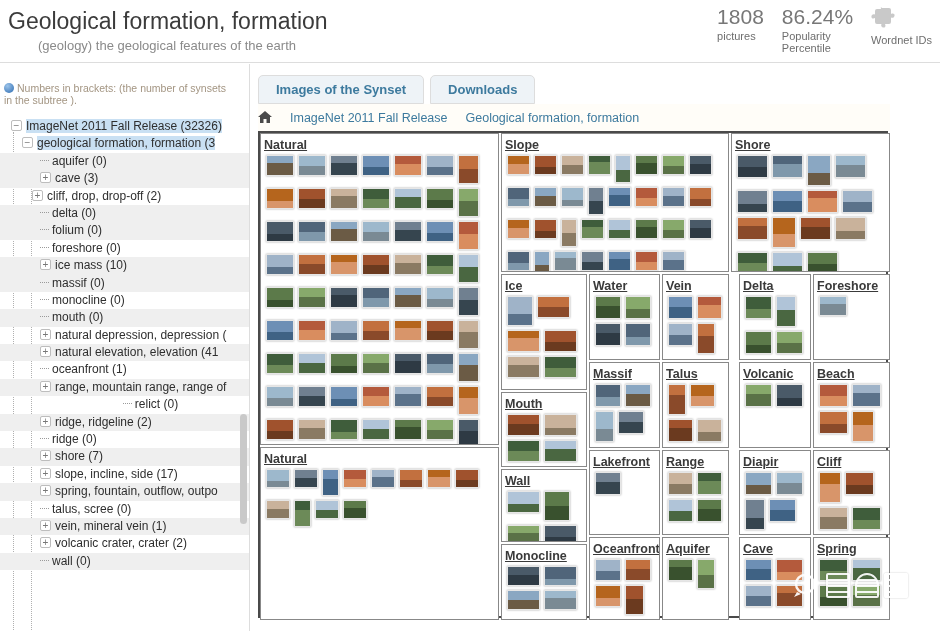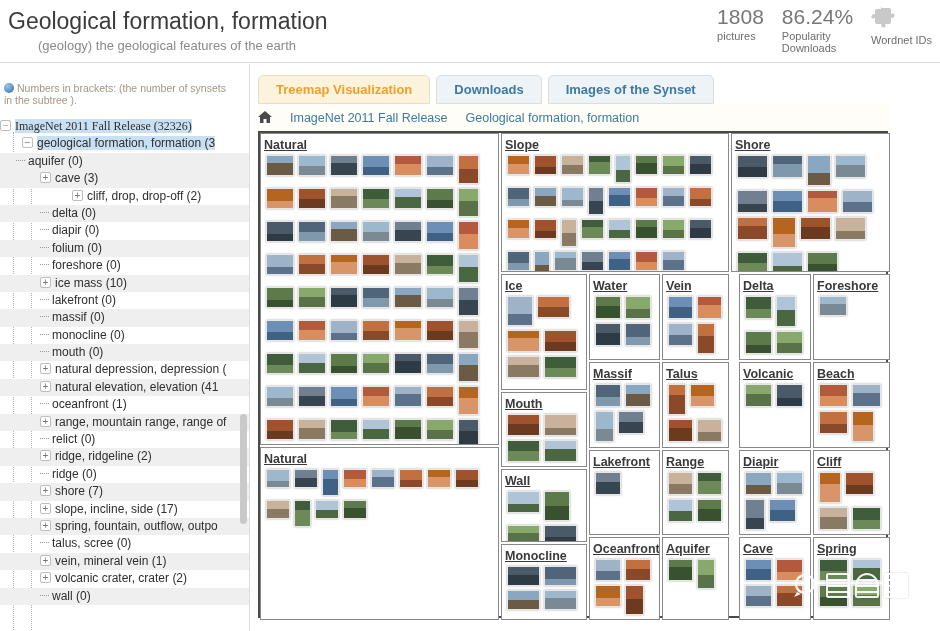--- a/index.html
+++ b/index.html
@@ -75,75 +75,72 @@
   <div id="header">
     <div id="page-title">Geological formation, formation</div>
     <div id="page-subtitle">(geology) the geological features of the earth</div>
     <div id="stats">
       <div class="stat">
         <div class="val">1808</div>
         <div class="lbl">pictures</div>
       </div>
       <div class="stat">
         <div class="val">86.24%</div>
-        <div class="lbl">Popularity Downloads</div>
+        <div class="lbl">Popularity Percentile</div>
       </div>
       <div class="stat">
         <svg width="30" height="26" viewBox="0 0 30 26">
           <path fill="#c9c9c9" d="M11 2h7a2 2 0 0 1 2 2v4c3-1.5 4.5 1 3 3-0.8 1-2 1-3 0.5V16a2 2 0 0 1-2 2h-4c1.5 3-1 4.5-3 3-1-0.8-1-2-0.5-3H6a2 2 0 0 1-2-2v-4C1 13.5-0.5 11 1 9c0.8-1 2-1 3-0.5V5a2 2 0 0 1 2-2h4C9.5 1 10 1 11 2z"></path>
         </svg>
         <div class="lbl">Wordnet IDs</div>
       </div>
     </div>
   </div>
 
   <div id="sidebar">
     <div id="side-note">
       <span class="info-ic"></span><span>Numbers in brackets: (the number of synsets in the subtree ).</span>
     </div>
     <div id="tree">
       <div class="guide" style="left:13px; top:14px; height:520px;"></div>
       <div class="guide" style="left:31px; top:48px; height:486px;"></div>
-    <div class="trow" style="padding-left: 0; font-family: Liberation Serif, serif;"><span class="expander">−</span><span class="tlabel sel">ImageNet 2011 Fall Release (32326)</span></div>
+    <div class="trow" style="padding-left: 11px;"><span class="expander">−</span><span class="tlabel sel">ImageNet 2011 Fall Release (32326)</span></div>
         <div class="trow" style="padding-left: 22px;"><span class="expander">−</span><span class="tlabel sel">geological formation, formation (3</span></div>
-        <div class="trow stripe" style="padding-left: 16px;"><span class="dash"></span><span class="tlabel">aquifer (0)</span></div>
+        <div class="trow stripe" style="padding-left: 40px;"><span class="dash"></span><span class="tlabel">aquifer (0)</span></div>
         <div class="trow stripe" style="padding-left: 40px;"><span class="expander">+</span><span class="tlabel">cave (3)</span></div>
-        <div class="trow" style="padding-left: 40px; margin-left: 32px;"><span class="expander">+</span><span class="tlabel">cliff, drop, drop-off (2)</span></div>
+        <div class="trow" style="padding-left: 32px;"><span class="expander">+</span><span class="tlabel">cliff, drop, drop-off (2)</span></div>
         <div class="trow stripe" style="padding-left: 40px;"><span class="dash"></span><span class="tlabel">delta (0)</span></div>
-        <div class="trow" style="padding-left: 40px;"><span class="dash"></span><span class="tlabel">diapir (0)</span></div>
         <div class="trow stripe" style="padding-left: 40px;"><span class="dash"></span><span class="tlabel">folium (0)</span></div>
         <div class="trow" style="padding-left: 40px;"><span class="dash"></span><span class="tlabel">foreshore (0)</span></div>
         <div class="trow stripe" style="padding-left: 40px;"><span class="expander">+</span><span class="tlabel">ice mass (10)</span></div>
-        <div class="trow" style="padding-left: 40px;"><span class="dash"></span><span class="tlabel">lakefront (0)</span></div>
         <div class="trow stripe" style="padding-left: 40px;"><span class="dash"></span><span class="tlabel">massif (0)</span></div>
         <div class="trow" style="padding-left: 40px;"><span class="dash"></span><span class="tlabel">monocline (0)</span></div>
         <div class="trow stripe" style="padding-left: 40px;"><span class="dash"></span><span class="tlabel">mouth (0)</span></div>
         <div class="trow" style="padding-left: 40px;"><span class="expander">+</span><span class="tlabel">natural depression, depression (</span></div>
         <div class="trow stripe" style="padding-left: 40px;"><span class="expander">+</span><span class="tlabel">natural elevation, elevation (41</span></div>
         <div class="trow" style="padding-left: 40px;"><span class="dash"></span><span class="tlabel">oceanfront (1)</span></div>
         <div class="trow stripe" style="padding-left: 40px;"><span class="expander">+</span><span class="tlabel">range, mountain range, range of</span></div>
-        <div class="trow" style="padding-left: 40px;"><span class="dash"></span><span class="tlabel">relict (0)</span></div>
+        <div class="trow" style="padding-left: 52px; text-align: center;"><span class="dash"></span><span class="tlabel">relict (0)</span></div>
         <div class="trow stripe" style="padding-left: 40px;"><span class="expander">+</span><span class="tlabel">ridge, ridgeline (2)</span></div>
         <div class="trow" style="padding-left: 40px;"><span class="dash"></span><span class="tlabel">ridge (0)</span></div>
         <div class="trow stripe" style="padding-left: 40px;"><span class="expander">+</span><span class="tlabel">shore (7)</span></div>
         <div class="trow" style="padding-left: 40px;"><span class="expander">+</span><span class="tlabel">slope, incline, side (17)</span></div>
         <div class="trow stripe" style="padding-left: 40px;"><span class="expander">+</span><span class="tlabel">spring, fountain, outflow, outpo</span></div>
         <div class="trow" style="padding-left: 40px;"><span class="dash"></span><span class="tlabel">talus, scree (0)</span></div>
         <div class="trow stripe" style="padding-left: 40px;"><span class="expander">+</span><span class="tlabel">vein, mineral vein (1)</span></div>
         <div class="trow" style="padding-left: 40px;"><span class="expander">+</span><span class="tlabel">volcanic crater, crater (2)</span></div>
         <div class="trow stripe" style="padding-left: 40px;"><span class="dash"></span><span class="tlabel">wall (0)</span></div>
       </div>
     <div id="side-scroll"></div>
   </div>
 
   <div id="main">
     <div id="tabbar">
-        <div class="tab active">Treemap Visualization</div>
+        <div class="tab">Images of the Synset</div>
         <div class="tab">Downloads</div>
-        <div class="tab">Images of the Synset</div>
       </div>
     <div id="crumbbar">
       <svg width="14" height="13" viewBox="0 0 14 13">
         <path fill="#4a4a4a" d="M7 0 0 6h2v6h3.5V8h3v4H12V6h2z"></path>
       </svg>
     <span class="crumb">ImageNet 2011 Fall Release</span>
         <span class="crumb">Geological formation, formation</span>
       </div>
     <div id="treemap">
         <div class="cell" style="left: 0px; top: 0px; width: 239px; height: 312px;"><span class="cell-label">Natural</span><div class="thumbwrap"><span class="thumb" style="width: 28px; height: 21px; background: linear-gradient(rgb(138, 167, 194) 0px, rgb(138, 167, 194) 35%, rgb(107, 91, 69) 35%, rgb(107, 91, 69) 100%);"></span><span class="thumb" style="width: 28px; height: 21px; background: linear-gradient(rgb(157, 184, 204) 0px, rgb(157, 184, 204) 52%, rgb(122, 138, 148) 52%, rgb(122, 138, 148) 100%);"></span><span class="thumb" style="width: 28px; height: 21px; background: linear-gradient(rgb(112, 128, 144) 0px, rgb(112, 128, 144) 39%, rgb(54, 69, 79) 39%, rgb(54, 69, 79) 100%);"></span><span class="thumb" style="width: 28px; height: 21px; background: linear-gradient(rgb(109, 143, 181) 0px, rgb(109, 143, 181) 56%, rgb(63, 98, 132) 56%, rgb(63, 98, 132) 100%);"></span><span class="thumb" style="width: 28px; height: 21px; background: linear-gradient(rgb(180, 90, 60) 0px, rgb(180, 90, 60) 43%, rgb(217, 141, 95) 43%, rgb(217, 141, 95) 100%);"></span><span class="thumb" style="width: 28px; height: 21px; background: linear-gradient(rgb(159, 179, 200) 0px, rgb(159, 179, 200) 60%, rgb(91, 114, 138) 60%, rgb(91, 114, 138) 100%);"></span><span class="thumb" style="width: 21px; height: 29px; background: linear-gradient(rgb(194, 112, 63) 0px, rgb(194, 112, 63) 47%, rgb(138, 74, 42) 47%, rgb(138, 74, 42) 100%);"></span><span class="thumb" style="width: 28px; height: 21px; background: linear-gradient(rgb(181, 101, 29) 0px, rgb(181, 101, 29) 64%, rgb(216, 149, 106) 64%, rgb(216, 149, 106) 100%);"></span><span class="thumb" style="width: 28px; height: 21px; background: linear-gradient(rgb(160, 82, 45) 0px, rgb(160, 82, 45) 51%, rgb(107, 58, 31) 51%, rgb(107, 58, 31) 100%);"></span><span class="thumb" style="width: 28px; height: 21px; background: linear-gradient(rgb(201, 178, 155) 0px, rgb(201, 178, 155) 38%, rgb(138, 122, 99) 38%, rgb(138, 122, 99) 100%);"></span><span class="thumb" style="width: 28px; height: 21px; background: linear-gradient(rgb(63, 93, 59) 0px, rgb(63, 93, 59) 55%, rgb(108, 138, 88) 55%, rgb(108, 138, 88) 100%);"></span><span class="thumb" style="width: 28px; height: 21px; background: linear-gradient(rgb(176, 196, 216) 0px, rgb(176, 196, 216) 42%, rgb(74, 103, 65) 42%, rgb(74, 103, 65) 100%);"></span><span class="thumb" style="width: 28px; height: 21px; background: linear-gradient(rgb(92, 122, 74) 0px, rgb(92, 122, 74) 59%, rgb(57, 81, 46) 59%, rgb(57, 81, 46) 100%);"></span><span class="thumb" style="width: 21px; height: 29px; background: linear-gradient(rgb(135, 169, 107) 0px, rgb(135, 169, 107) 46%, rgb(90, 114, 71) 46%, rgb(90, 114, 71) 100%);"></span><span class="thumb" style="width: 28px; height: 21px; background: linear-gradient(rgb(74, 90, 104) 0px, rgb(74, 90, 104) 63%, rgb(46, 58, 68) 63%, rgb(46, 58, 68) 100%);"></span><span class="thumb" style="width: 28px; height: 21px; background: linear-gradient(rgb(80, 101, 122) 0px, rgb(80, 101, 122) 50%, rgb(127, 152, 171) 50%, rgb(127, 152, 171) 100%);"></span><span class="thumb" style="width: 28px; height: 21px; background: linear-gradient(rgb(138, 167, 194) 0px, rgb(138, 167, 194) 37%, rgb(107, 91, 69) 37%, rgb(107, 91, 69) 100%);"></span><span class="thumb" style="width: 28px; height: 21px; background: linear-gradient(rgb(157, 184, 204) 0px, rgb(157, 184, 204) 54%, rgb(122, 138, 148) 54%, rgb(122, 138, 148) 100%);"></span><span class="thumb" style="width: 28px; height: 21px; background: linear-gradient(rgb(112, 128, 144) 0px, rgb(112, 128, 144) 41%, rgb(54, 69, 79) 41%, rgb(54, 69, 79) 100%);"></span><span class="thumb" style="width: 28px; height: 21px; background: linear-gradient(rgb(109, 143, 181) 0px, rgb(109, 143, 181) 58%, rgb(63, 98, 132) 58%, rgb(63, 98, 132) 100%);"></span><span class="thumb" style="width: 21px; height: 29px; background: linear-gradient(rgb(180, 90, 60) 0px, rgb(180, 90, 60) 45%, rgb(217, 141, 95) 45%, rgb(217, 141, 95) 100%);"></span><span class="thumb" style="width: 28px; height: 21px; background: linear-gradient(rgb(159, 179, 200) 0px, rgb(159, 179, 200) 62%, rgb(91, 114, 138) 62%, rgb(91, 114, 138) 100%);"></span><span class="thumb" style="width: 28px; height: 21px; background: linear-gradient(rgb(194, 112, 63) 0px, rgb(194, 112, 63) 49%, rgb(138, 74, 42) 49%, rgb(138, 74, 42) 100%);"></span><span class="thumb" style="width: 28px; height: 21px; background: linear-gradient(rgb(181, 101, 29) 0px, rgb(181, 101, 29) 36%, rgb(216, 149, 106) 36%, rgb(216, 149, 106) 100%);"></span><span class="thumb" style="width: 28px; height: 21px; background: linear-gradient(rgb(160, 82, 45) 0px, rgb(160, 82, 45) 53%, rgb(107, 58, 31) 53%, rgb(107, 58, 31) 100%);"></span><span class="thumb" style="width: 28px; height: 21px; background: linear-gradient(rgb(201, 178, 155) 0px, rgb(201, 178, 155) 40%, rgb(138, 122, 99) 40%, rgb(138, 122, 99) 100%);"></span><span class="thumb" style="width: 28px; height: 21px; background: linear-gradient(rgb(63, 93, 59) 0px, rgb(63, 93, 59) 57%, rgb(108, 138, 88) 57%, rgb(108, 138, 88) 100%);"></span><span class="thumb" style="width: 21px; height: 29px; background: linear-gradient(rgb(176, 196, 216) 0px, rgb(176, 196, 216) 44%, rgb(74, 103, 65) 44%, rgb(74, 103, 65) 100%);"></span><span class="thumb" style="width: 28px; height: 21px; background: linear-gradient(rgb(92, 122, 74) 0px, rgb(92, 122, 74) 61%, rgb(57, 81, 46) 61%, rgb(57, 81, 46) 100%);"></span><span class="thumb" style="width: 28px; height: 21px; background: linear-gradient(rgb(135, 169, 107) 0px, rgb(135, 169, 107) 48%, rgb(90, 114, 71) 48%, rgb(90, 114, 71) 100%);"></span><span class="thumb" style="width: 28px; height: 21px; background: linear-gradient(rgb(74, 90, 104) 0px, rgb(74, 90, 104) 35%, rgb(46, 58, 68) 35%, rgb(46, 58, 68) 100%);"></span><span class="thumb" style="width: 28px; height: 21px; background: linear-gradient(rgb(80, 101, 122) 0px, rgb(80, 101, 122) 52%, rgb(127, 152, 171) 52%, rgb(127, 152, 171) 100%);"></span><span class="thumb" style="width: 28px; height: 21px; background: linear-gradient(rgb(138, 167, 194) 0px, rgb(138, 167, 194) 39%, rgb(107, 91, 69) 39%, rgb(107, 91, 69) 100%);"></span><span class="thumb" style="width: 28px; height: 21px; background: linear-gradient(rgb(157, 184, 204) 0px, rgb(157, 184, 204) 56%, rgb(122, 138, 148) 56%, rgb(122, 138, 148) 100%);"></span><span class="thumb" style="width: 21px; height: 29px; background: linear-gradient(rgb(112, 128, 144) 0px, rgb(112, 128, 144) 43%, rgb(54, 69, 79) 43%, rgb(54, 69, 79) 100%);"></span><span class="thumb" style="width: 28px; height: 21px; background: linear-gradient(rgb(109, 143, 181) 0px, rgb(109, 143, 181) 60%, rgb(63, 98, 132) 60%, rgb(63, 98, 132) 100%);"></span><span class="thumb" style="width: 28px; height: 21px; background: linear-gradient(rgb(180, 90, 60) 0px, rgb(180, 90, 60) 47%, rgb(217, 141, 95) 47%, rgb(217, 141, 95) 100%);"></span><span class="thumb" style="width: 28px; height: 21px; background: linear-gradient(rgb(159, 179, 200) 0px, rgb(159, 179, 200) 64%, rgb(91, 114, 138) 64%, rgb(91, 114, 138) 100%);"></span><span class="thumb" style="width: 28px; height: 21px; background: linear-gradient(rgb(194, 112, 63) 0px, rgb(194, 112, 63) 51%, rgb(138, 74, 42) 51%, rgb(138, 74, 42) 100%);"></span><span class="thumb" style="width: 28px; height: 21px; background: linear-gradient(rgb(181, 101, 29) 0px, rgb(181, 101, 29) 38%, rgb(216, 149, 106) 38%, rgb(216, 149, 106) 100%);"></span><span class="thumb" style="width: 28px; height: 21px; background: linear-gradient(rgb(160, 82, 45) 0px, rgb(160, 82, 45) 55%, rgb(107, 58, 31) 55%, rgb(107, 58, 31) 100%);"></span><span class="thumb" style="width: 21px; height: 29px; background: linear-gradient(rgb(201, 178, 155) 0px, rgb(201, 178, 155) 42%, rgb(138, 122, 99) 42%, rgb(138, 122, 99) 100%);"></span><span class="thumb" style="width: 28px; height: 21px; background: linear-gradient(rgb(63, 93, 59) 0px, rgb(63, 93, 59) 59%, rgb(108, 138, 88) 59%, rgb(108, 138, 88) 100%);"></span><span class="thumb" style="width: 28px; height: 21px; background: linear-gradient(rgb(176, 196, 216) 0px, rgb(176, 196, 216) 46%, rgb(74, 103, 65) 46%, rgb(74, 103, 65) 100%);"></span><span class="thumb" style="width: 28px; height: 21px; background: linear-gradient(rgb(92, 122, 74) 0px, rgb(92, 122, 74) 63%, rgb(57, 81, 46) 63%, rgb(57, 81, 46) 100%);"></span><span class="thumb" style="width: 28px; height: 21px; background: linear-gradient(rgb(135, 169, 107) 0px, rgb(135, 169, 107) 50%, rgb(90, 114, 71) 50%, rgb(90, 114, 71) 100%);"></span><span class="thumb" style="width: 28px; height: 21px; background: linear-gradient(rgb(74, 90, 104) 0px, rgb(74, 90, 104) 37%, rgb(46, 58, 68) 37%, rgb(46, 58, 68) 100%);"></span><span class="thumb" style="width: 28px; height: 21px; background: linear-gradient(rgb(80, 101, 122) 0px, rgb(80, 101, 122) 54%, rgb(127, 152, 171) 54%, rgb(127, 152, 171) 100%);"></span><span class="thumb" style="width: 21px; height: 29px; background: linear-gradient(rgb(138, 167, 194) 0px, rgb(138, 167, 194) 41%, rgb(107, 91, 69) 41%, rgb(107, 91, 69) 100%);"></span><span class="thumb" style="width: 28px; height: 21px; background: linear-gradient(rgb(157, 184, 204) 0px, rgb(157, 184, 204) 58%, rgb(122, 138, 148) 58%, rgb(122, 138, 148) 100%);"></span><span class="thumb" style="width: 28px; height: 21px; background: linear-gradient(rgb(112, 128, 144) 0px, rgb(112, 128, 144) 45%, rgb(54, 69, 79) 45%, rgb(54, 69, 79) 100%);"></span><span class="thumb" style="width: 28px; height: 21px; background: linear-gradient(rgb(109, 143, 181) 0px, rgb(109, 143, 181) 62%, rgb(63, 98, 132) 62%, rgb(63, 98, 132) 100%);"></span><span class="thumb" style="width: 28px; height: 21px; background: linear-gradient(rgb(180, 90, 60) 0px, rgb(180, 90, 60) 49%, rgb(217, 141, 95) 49%, rgb(217, 141, 95) 100%);"></span><span class="thumb" style="width: 28px; height: 21px; background: linear-gradient(rgb(159, 179, 200) 0px, rgb(159, 179, 200) 36%, rgb(91, 114, 138) 36%, rgb(91, 114, 138) 100%);"></span><span class="thumb" style="width: 28px; height: 21px; background: linear-gradient(rgb(194, 112, 63) 0px, rgb(194, 112, 63) 53%, rgb(138, 74, 42) 53%, rgb(138, 74, 42) 100%);"></span><span class="thumb" style="width: 21px; height: 29px; background: linear-gradient(rgb(181, 101, 29) 0px, rgb(181, 101, 29) 40%, rgb(216, 149, 106) 40%, rgb(216, 149, 106) 100%);"></span><span class="thumb" style="width: 28px; height: 21px; background: linear-gradient(rgb(160, 82, 45) 0px, rgb(160, 82, 45) 57%, rgb(107, 58, 31) 57%, rgb(107, 58, 31) 100%);"></span><span class="thumb" style="width: 28px; height: 21px; background: linear-gradient(rgb(201, 178, 155) 0px, rgb(201, 178, 155) 44%, rgb(138, 122, 99) 44%, rgb(138, 122, 99) 100%);"></span><span class="thumb" style="width: 28px; height: 21px; background: linear-gradient(rgb(63, 93, 59) 0px, rgb(63, 93, 59) 61%, rgb(108, 138, 88) 61%, rgb(108, 138, 88) 100%);"></span><span class="thumb" style="width: 28px; height: 21px; background: linear-gradient(rgb(176, 196, 216) 0px, rgb(176, 196, 216) 48%, rgb(74, 103, 65) 48%, rgb(74, 103, 65) 100%);"></span><span class="thumb" style="width: 28px; height: 21px; background: linear-gradient(rgb(92, 122, 74) 0px, rgb(92, 122, 74) 35%, rgb(57, 81, 46) 35%, rgb(57, 81, 46) 100%);"></span><span class="thumb" style="width: 28px; height: 21px; background: linear-gradient(rgb(135, 169, 107) 0px, rgb(135, 169, 107) 52%, rgb(90, 114, 71) 52%, rgb(90, 114, 71) 100%);"></span><span class="thumb" style="width: 21px; height: 29px; background: linear-gradient(rgb(74, 90, 104) 0px, rgb(74, 90, 104) 39%, rgb(46, 58, 68) 39%, rgb(46, 58, 68) 100%);"></span></div></div>

